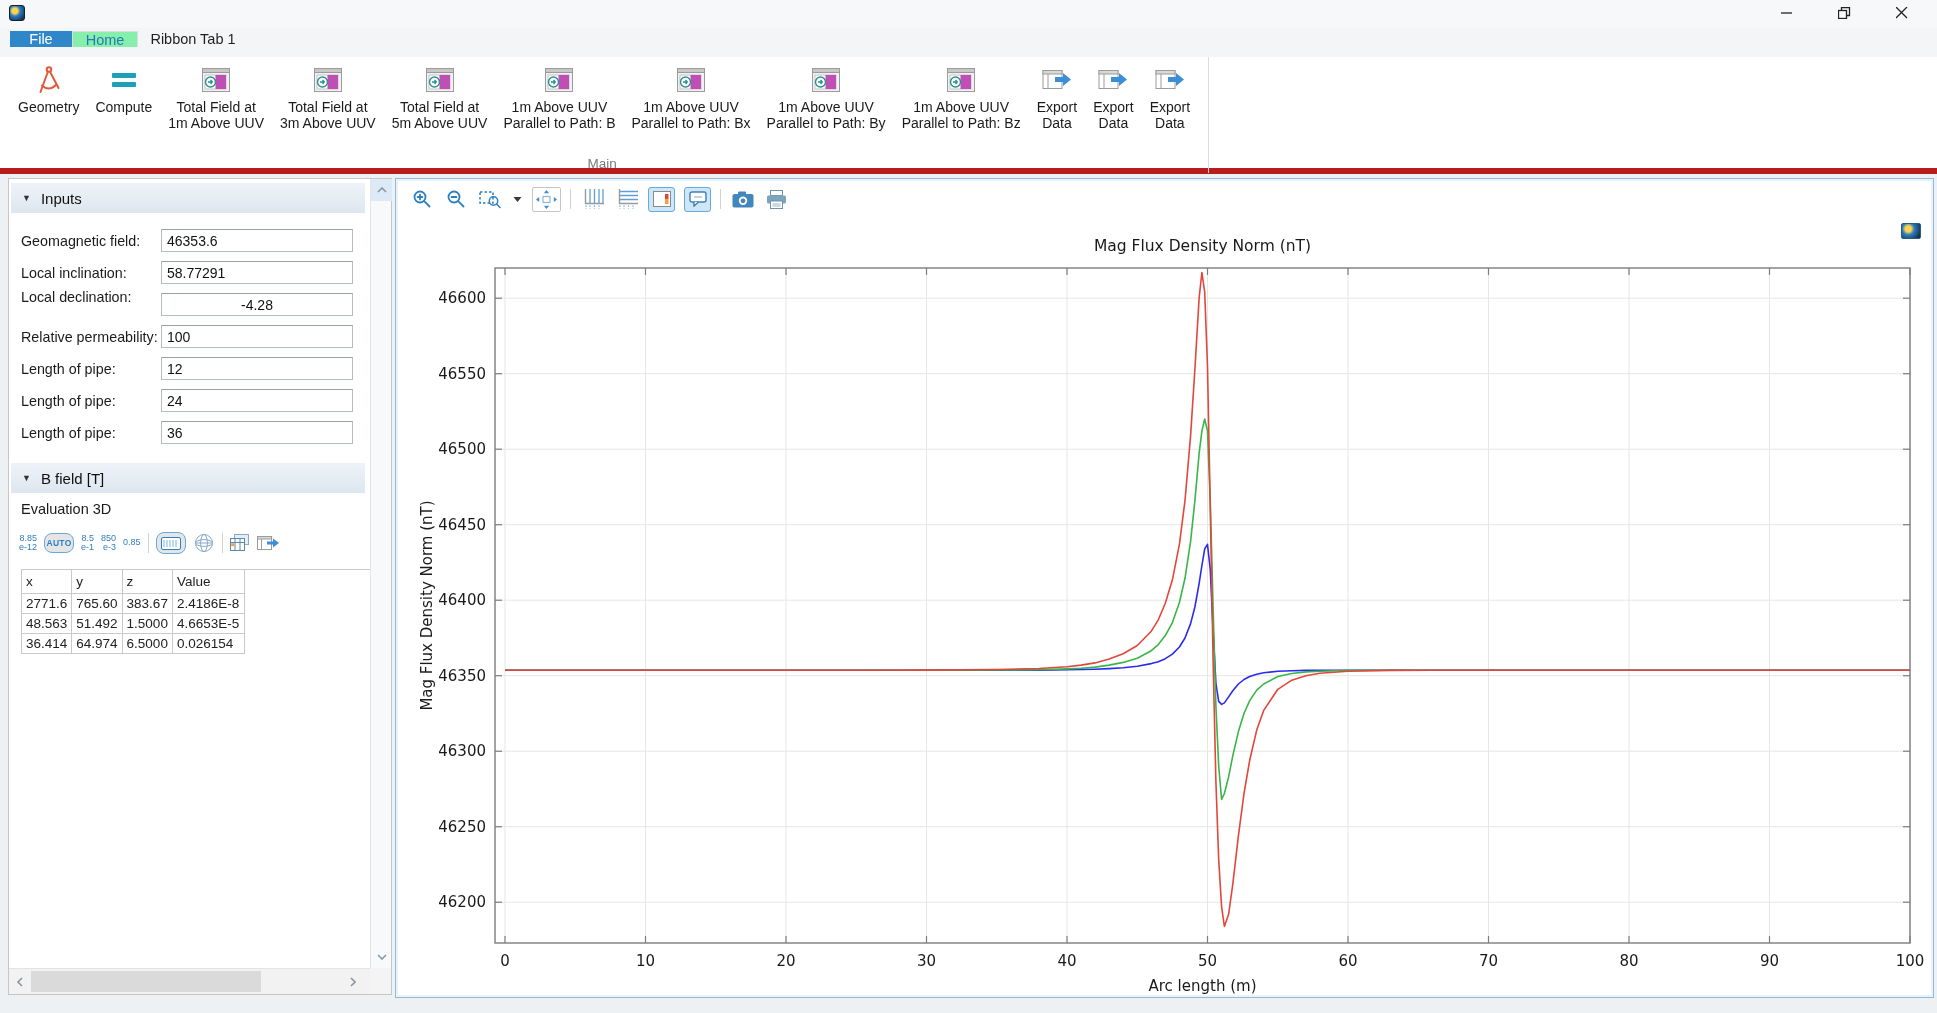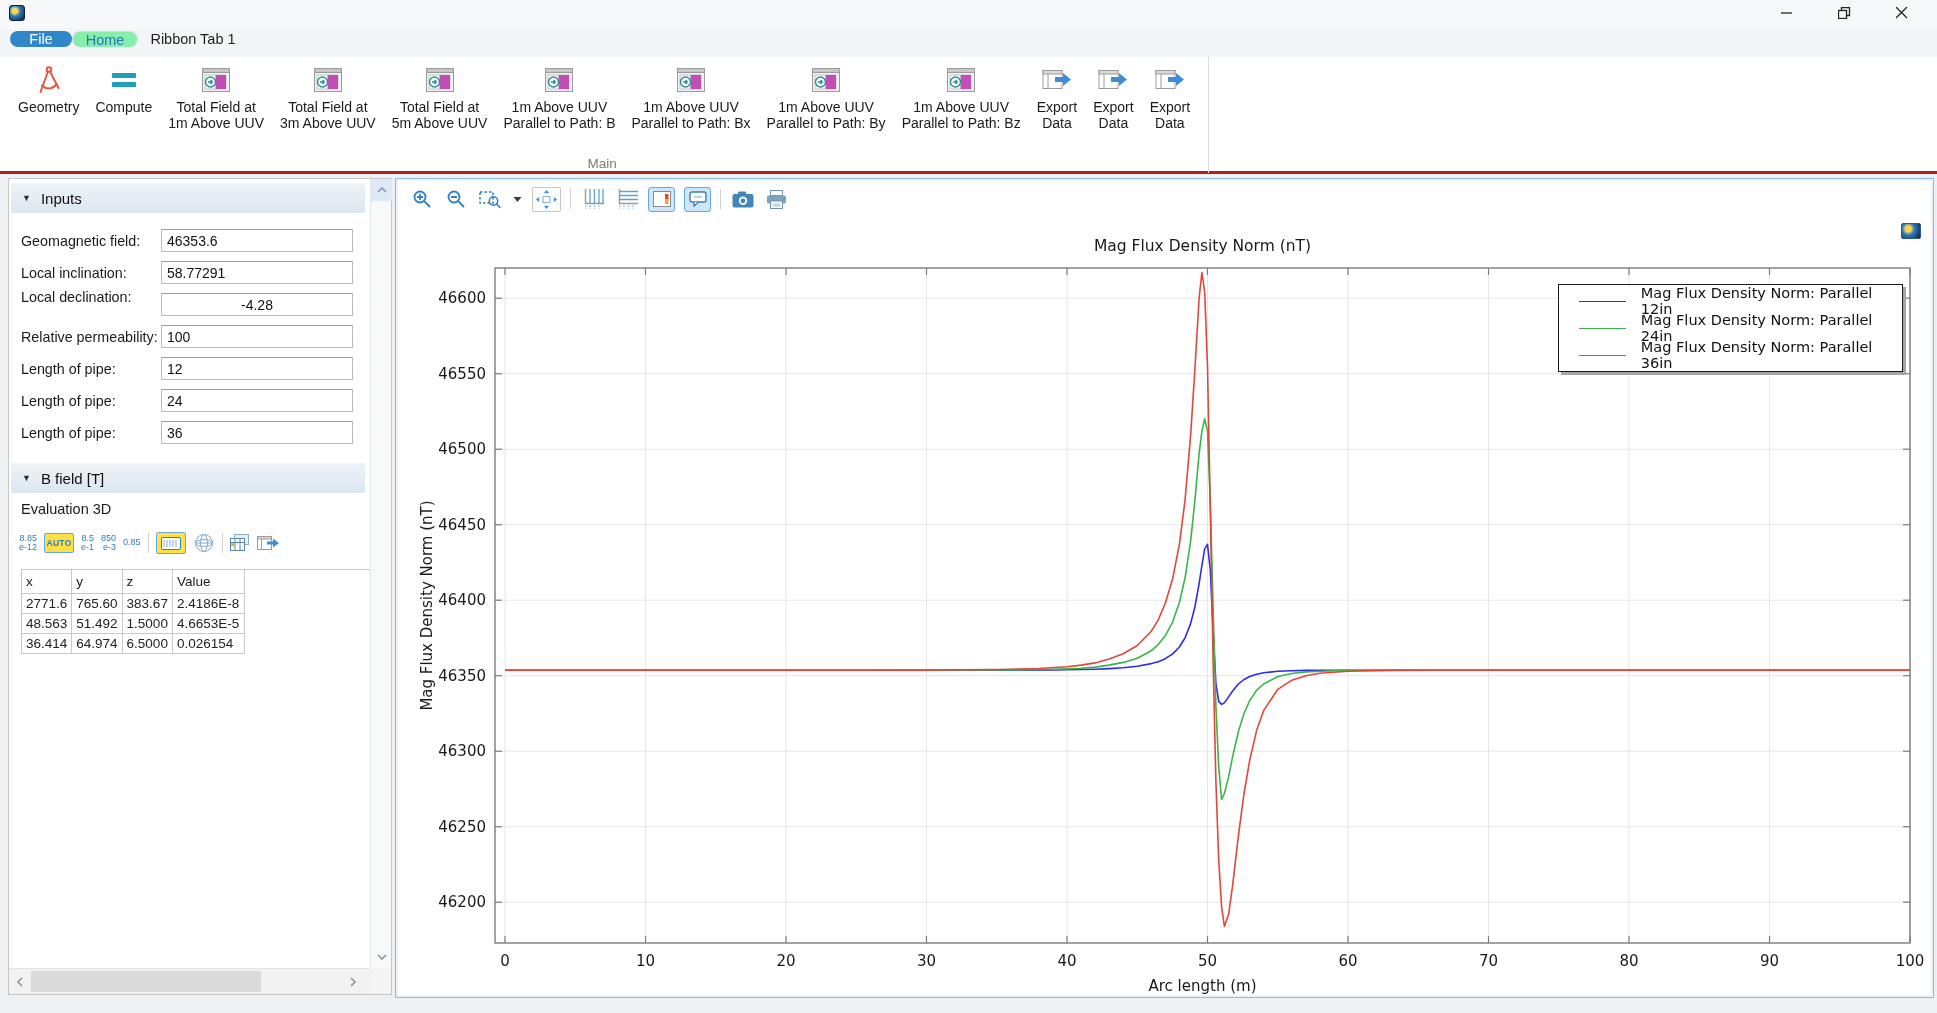--- a/index.html
+++ b/index.html
@@ -9,46 +9,46 @@
   
   #titlebar { position:absolute; left:0; top:0; width:1937px; height:28px; background:#f7f8f9; }
   #app-icon { position:absolute; left:9px; top:5px; width:16px; height:16px; border-radius:3px;
     background:radial-gradient(circle at 35% 35%, #ffd34d 0 22%, #2e7fc1 40%, #13233f 95%); border:1px solid #10203a; }
   #win-title { position:absolute; left:0; right:0; top:4px; text-align:center; font-size:14.5px; color:#1a1a1a; }
   .wbtn { position:absolute; top:0; width:44px; height:26px; display:flex; align-items:center; justify-content:center; }
   .wbtn svg { stroke:#222; stroke-width:1.3; fill:none; }
 
   
   #tabbar { position:absolute; left:0; top:28px; width:1937px; height:29px; background:#f3f5f7; }
-  .rtab { position:absolute; top:3px; height:16px; display:flex; align-items:center; justify-content:center; font-size:14.5px;border-radius:13px; }
+  .rtab { position:absolute; top:3px; height:16px; display:flex; align-items:center; justify-content:center; font-size:14.5px; }
   #tab-file { left:10px; width:62px; background:#2f86c8; color:#fff; }
   #tab-home { left:72px; width:66px; background:#86efac; color:#2878b5; border:1px solid #d9dde1; border-bottom:none; }
   #tab-ribbon1 { left:138px; width:110px; color:#1f1f1f; }
 
   
-  #ribbon { position:absolute; left:0; top:57px; width:1937px; height:117px; background:#fff; border-bottom:3px solid #b91c1c; }
+  #ribbon { position:absolute; left:0; top:57px; width:1937px; height:117px; background:#fff; border-bottom:6px solid #b91c1c; }
   #ribbon-group { position:absolute; left:6px; top:0; height:116px; display:flex; align-items:flex-start;
     padding:7px 10px 20px 4px; border-right:1px solid #dcdcdc; }
   .rbtn { display:flex; flex-direction:column; align-items:center; padding:0 8px; min-width:52px; }
   .rbtn .ric { height:32px; display:flex; align-items:center; justify-content:center; }
   .rbtn .rlb { margin-top:3px; font-size:14px; line-height:1.15; color:#1b1b1b; text-align:center; white-space:pre-line; }
   #ribbon-group-label { position:absolute; left:0; right:10px; bottom:2px; text-align:center; font-size:13.5px; color:#7b7b7b; }
 
   
   #sidebar { position:absolute; left:8px; top:178px; width:384px; height:817px; background:#fff; border:1px solid #c6c6c6; }
   .sec-hdr { position:absolute; left:2px; width:354px; height:30px; display:flex; align-items:center;
     background:linear-gradient(#eef3f8,#dde6ef); font-size:15px; color:#111; }
   .sec-hdr .tri { font-size:9px; color:#333; margin:0 10px 0 11px; }
   .f-label { position:absolute; left:12px; font-size:14.3px; color:#1a1a1a; }
   .fld { position:absolute; left:152px; width:192px; height:23px; border:1px solid #b4bcc4; border-top-color:#99a2ac;
     font-family:"Liberation Sans",sans-serif; font-size:14px; color:#111; padding:1px 5px; background:#fff; }
   #eval-3d { position:absolute; left:12px; top:322px; font-size:14.5px; color:#1a1a1a; }
   #bf-toolbar { position:absolute; left:10px; top:350px; height:28px; display:flex; align-items:center; gap:7px; }
   .nota { font-size:9px; line-height:1.05; color:#2e7fc1; font-weight:normal; text-align:right; white-space:pre-line; }
-  .mini-active { background:#fde047; border:1px solid #66a9dc; border-radius:2px; display:flex; align-items:center; justify-content:center; }
+  .mini-active { background:#e5e5e5; border:1px solid #66a9dc; border-radius:8px; display:flex; align-items:center; justify-content:center; }
   #auto-btn { width:30px; height:20px; font-size:8.5px; font-weight:bold; color:#2e7fc1; letter-spacing:.3px; }
   .vsep { width:1px; height:20px; background:#d0d0d0; }
   #eval-table { position:absolute; left:12px; top:390px; border-collapse:collapse; font-size:13.5px; color:#222; }
   #eval-table td, #eval-table th { border:1px solid #c9c9c9; font-weight:normal; text-align:left; padding:1px 4px; height:20px; }
   #eval-table th { height:24px; }
   .cx{width:45px;} .cy{width:45px;} .cz{width:47px;} .cv{width:72px;} .cf{width:128px; border-right:none !important; border-top:none !important; border-bottom:none !important;}
   th.cf{border-top:1px solid #c9c9c9 !important;}
 
   
   #v-scroll { position:absolute; right:0; top:0; width:21px; height:789px; background:#f7f9fb; border-left:1px solid #e3e6e9; }
@@ -576,27 +576,13 @@
       <line x1="1507" y1="194.70469798657723" x2="1514" y2="194.70469798657723" stroke="#7d7d7d" stroke-width="1.2"></line>
       <text x="90" y="199.70469798657723" text-anchor="end" font-family="&quot;DejaVu Sans&quot;,sans-serif" font-size="15px" fill="#1a1a1a">46550</text>
       <line x1="99" y1="119.20134228187919" x2="106" y2="119.20134228187919" stroke="#7d7d7d" stroke-width="1.2"></line>
       <line x1="1507" y1="119.20134228187919" x2="1514" y2="119.20134228187919" stroke="#7d7d7d" stroke-width="1.2"></line>
       <text x="90" y="124.20134228187919" text-anchor="end" font-family="&quot;DejaVu Sans&quot;,sans-serif" font-size="15px" fill="#1a1a1a">46600</text>
       <text x="806.5" y="72" text-anchor="middle" font-family="&quot;DejaVu Sans&quot;,sans-serif" font-size="15.5px" fill="#1a1a1a">Mag Flux Density Norm (nT)</text>
       <text x="806.5" y="812" text-anchor="middle" font-family="&quot;DejaVu Sans&quot;,sans-serif" font-size="15px" fill="#1a1a1a">Arc length (m)</text>
       <text x="0" y="0" text-anchor="middle" transform="translate(36 426.5) rotate(-90)" font-family="&quot;DejaVu Sans&quot;,sans-serif" font-size="15px" fill="#1a1a1a">Mag Flux Density Norm (nT)</text>
     </svg>
 
-  <div id="legend">
-    <div class="lg-row">
-      <span class="lg-line" id="lg0" style="border-top-color: rgb(43, 43, 238);"></span>
-      <span class="lg-txt">Mag Flux Density Norm: Parallel 12in</span>
-    </div>
-    <div class="lg-row">
-      <span class="lg-line" id="lg1" style="border-top-color: rgb(58, 181, 74);"></span>
-      <span class="lg-txt">Mag Flux Density Norm: Parallel 24in</span>
-    </div>
-    <div class="lg-row">
-      <span class="lg-line" id="lg2" style="border-top-color: rgb(226, 71, 59);"></span>
-      <span class="lg-txt">Mag Flux Density Norm: Parallel 36in</span>
-    </div>
-  </div>
 </div>
 
 </body></html>

